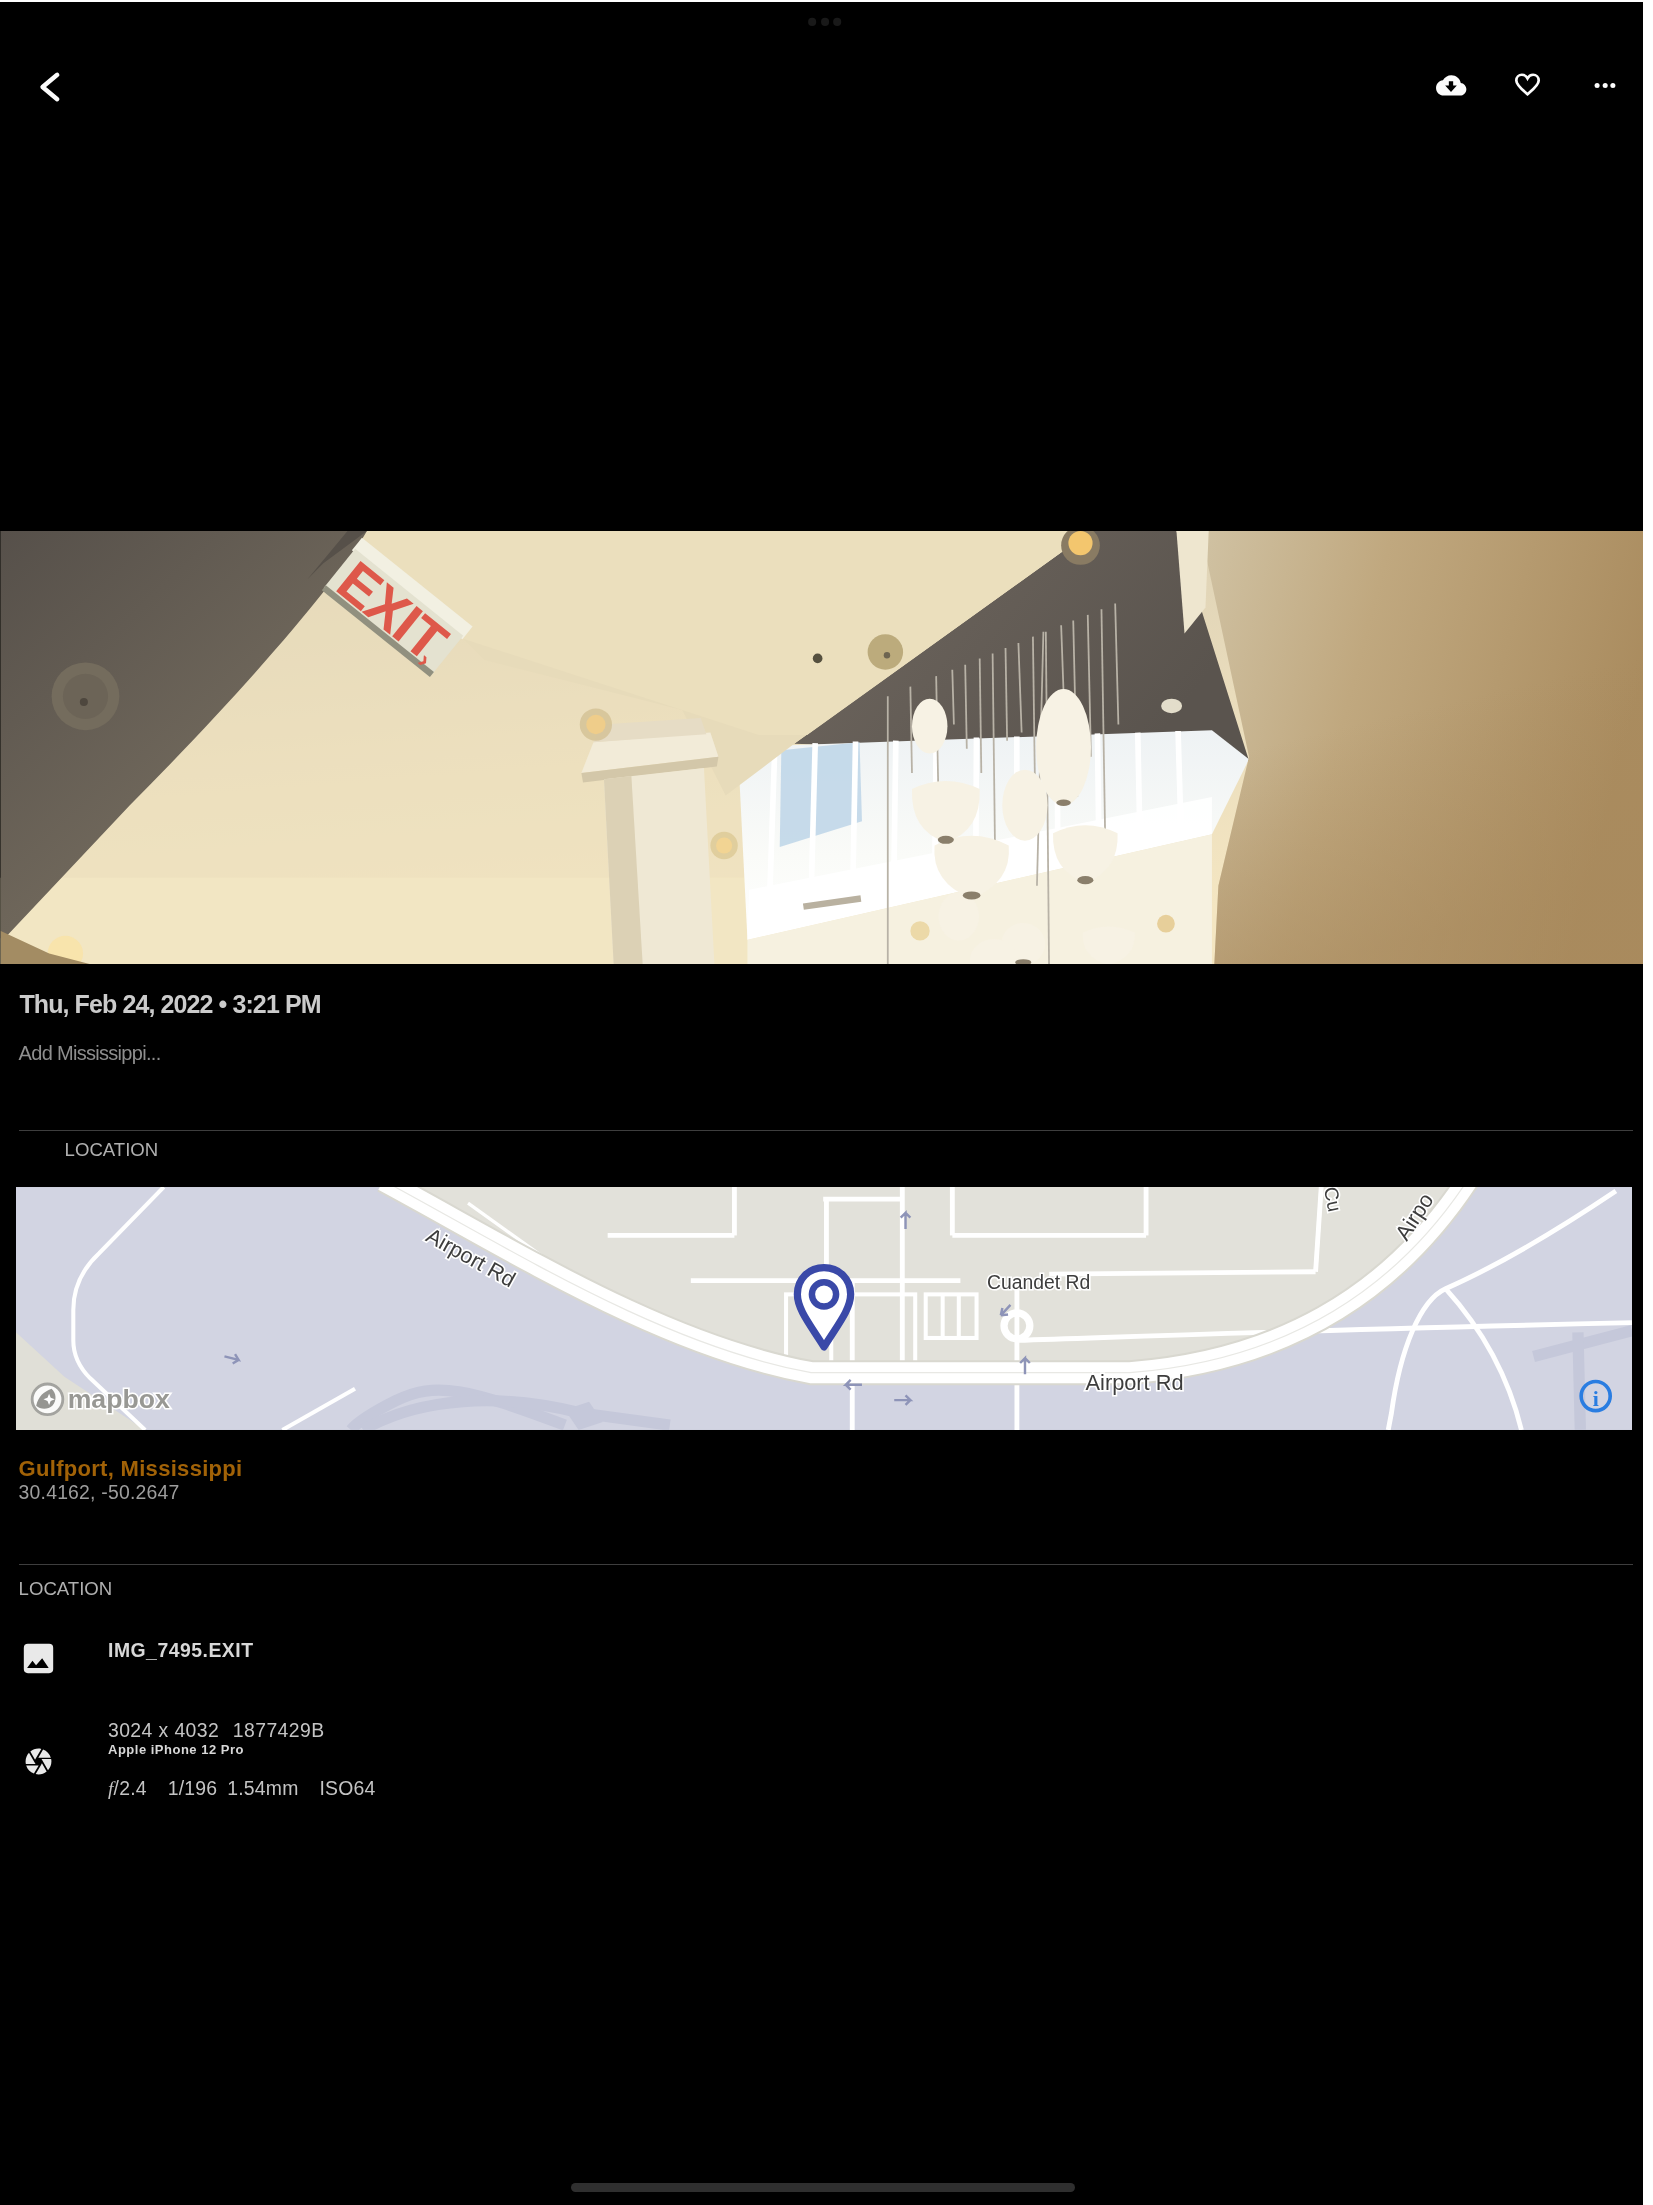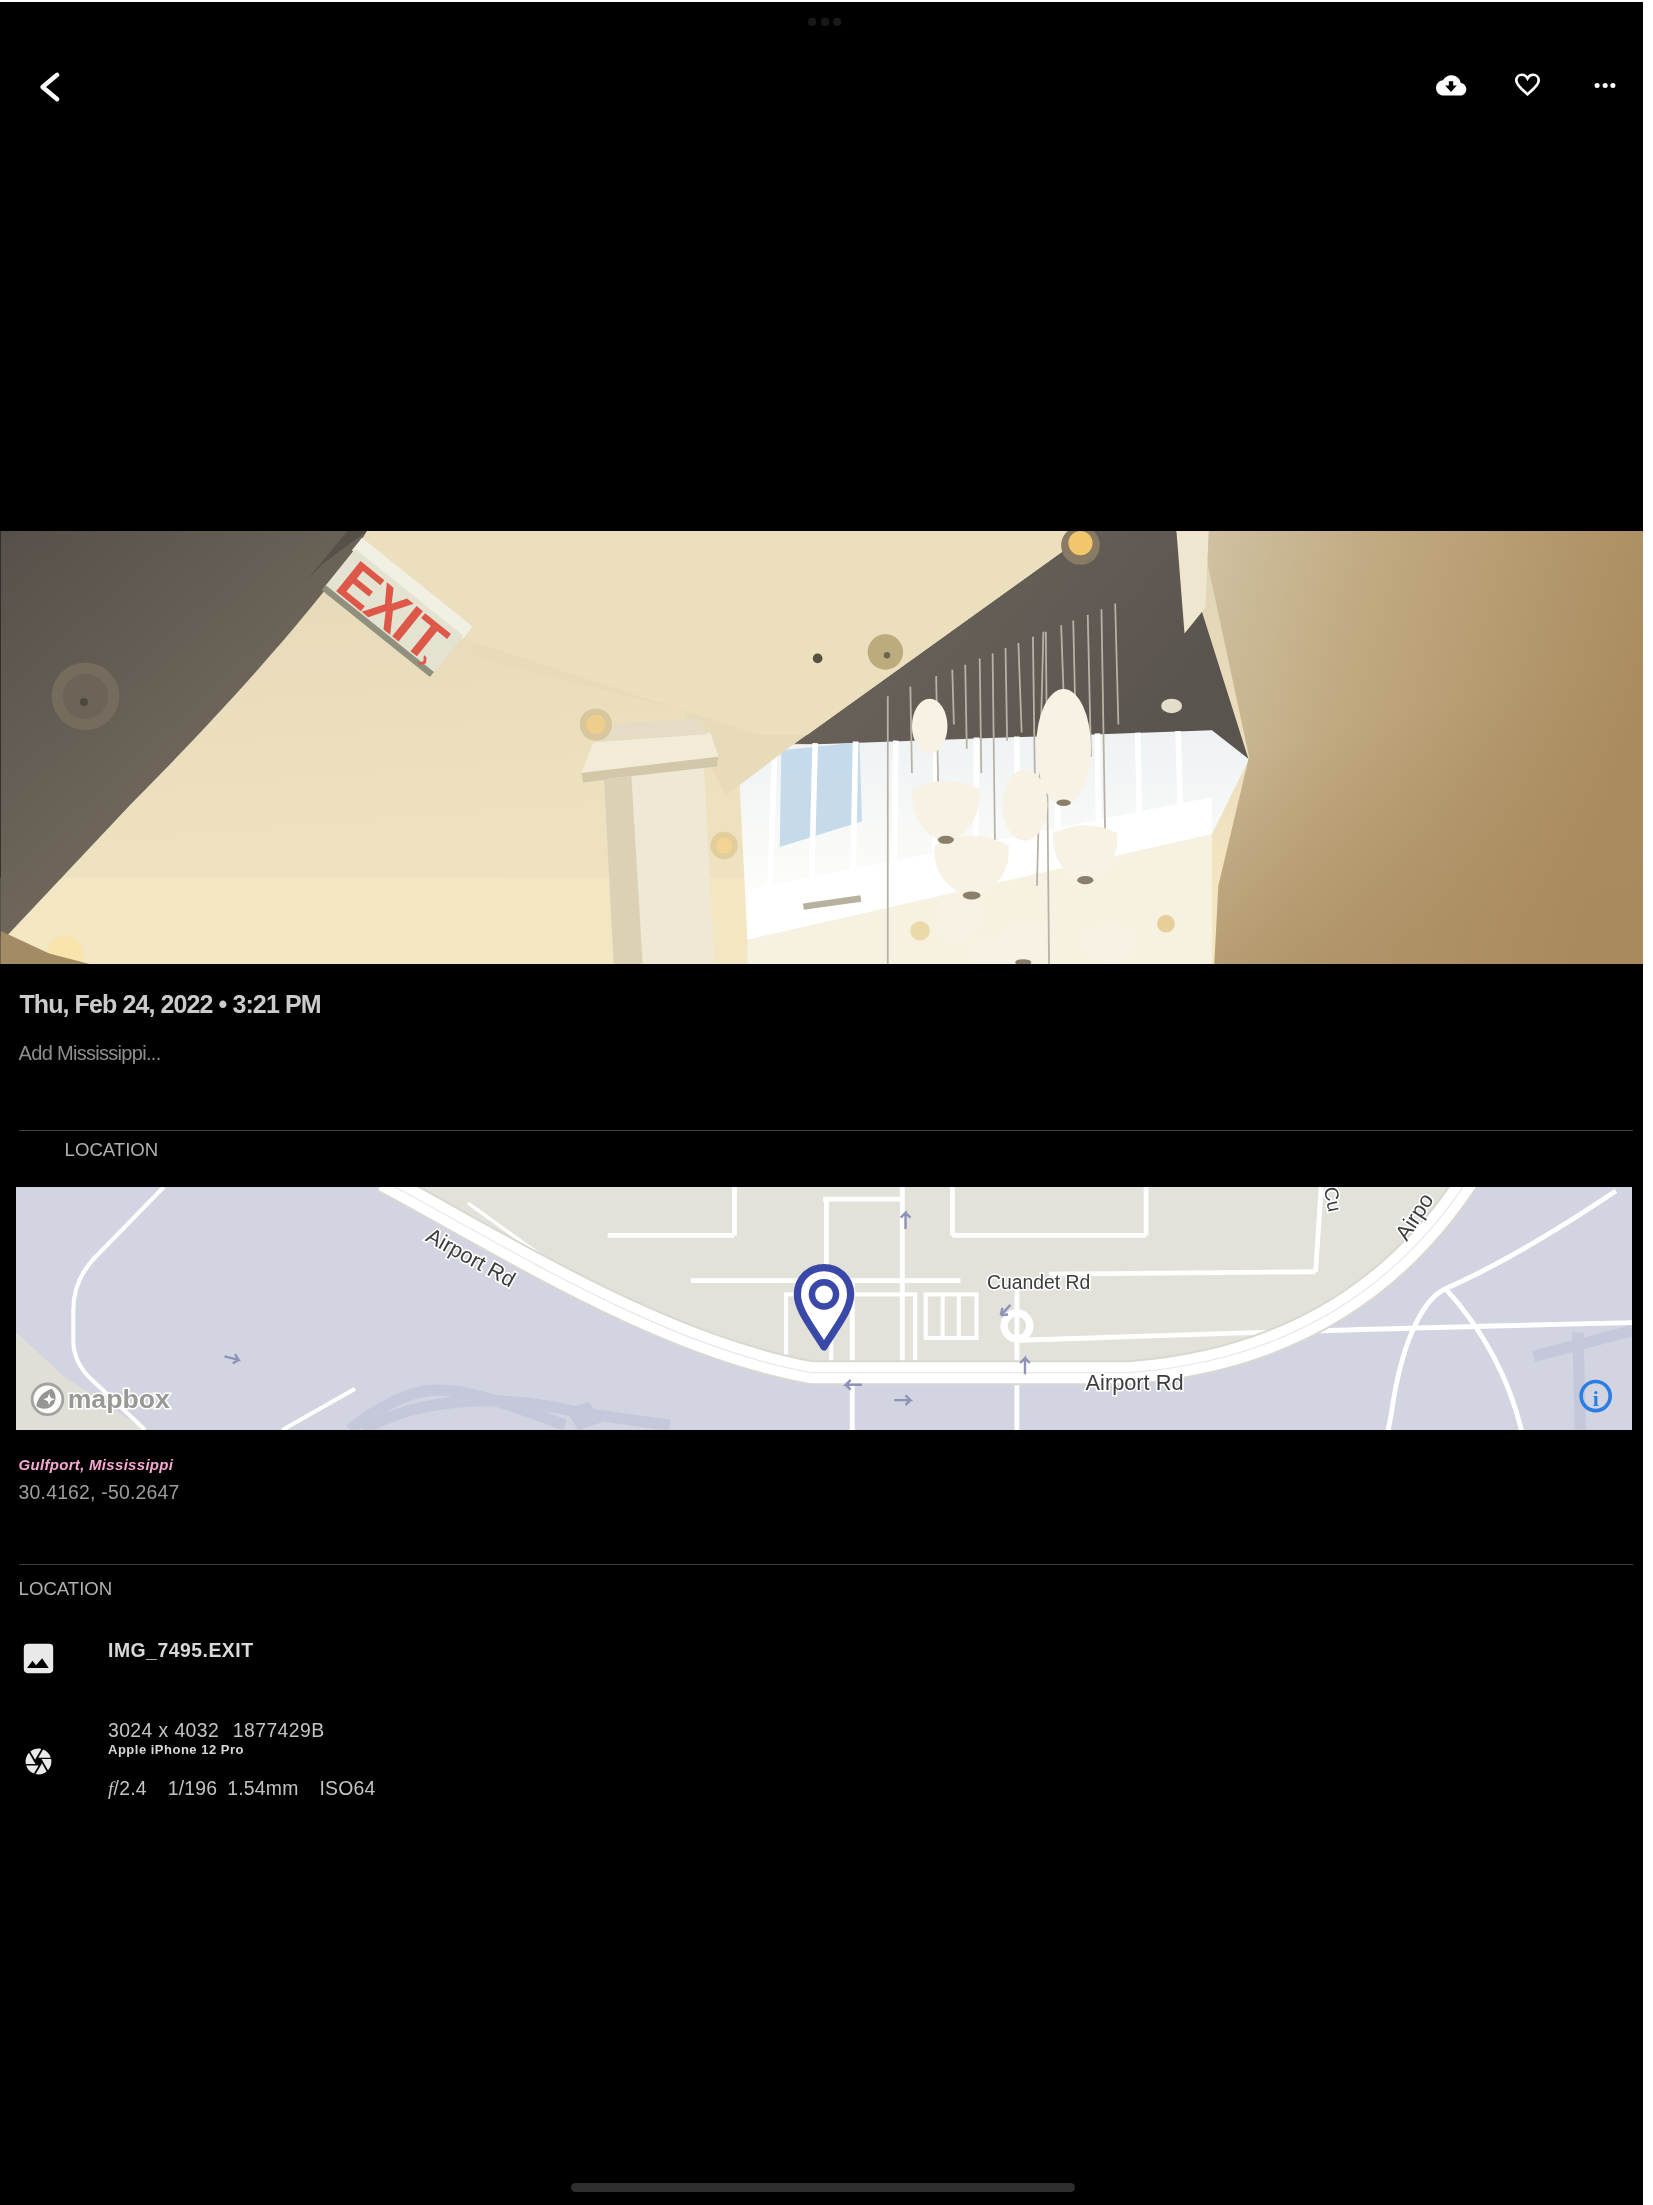--- a/index.html
+++ b/index.html
@@ -292,21 +292,21 @@
     </g>
 
     <g>
       <circle cx="1957" cy="259" r="18" fill="none" stroke="#2a7de1" stroke-width="4.5"></circle>
       <text x="1957" y="271" font-size="27" font-weight="bold" font-family="Liberation Serif, serif" fill="#2a7de1" text-anchor="middle">i</text>
     </g>
   </g>
 </svg>
 </div>
 
-<div class="abs" style="left:18.6px;top:1456px;font-size:15px;font-weight:bold;color:#f9a8d4;letter-spacing:0.3px;font-style:italic;">Gulfport, Mississippi</div>
+<div class="abs" style="left:18.6px;top:1456px;font-size:22px;font-weight:bold;color:#a16207;letter-spacing:0.3px;">Gulfport, Mississippi</div>
 <div class="abs" style="left:18.6px;top:1481px;font-size:19.4px;color:#9d9d9d;letter-spacing:0.2px;">30.4162, -50.2647</div>
 
 <div class="abs" style="left:18.6px;top:1564px;width:1614px;height:0.8px;background:#3e3e3e;"></div>
 <div class="abs" style="left:18.6px;top:1578px;font-size:18.6px;color:#b0b0b0;letter-spacing:0px;">LOCATION</div>
 
 <svg class="abs" style="left:22.6px;top:1643px;" width="31" height="31" viewBox="0 0 38 38">
   <rect x="1" y="1" width="36" height="36" rx="5" fill="#e9e9e9"></rect>
   <path d="M5 30.6 L11.6 21.9 L16 27.2 L23.5 18.6 L31.5 30.6 Z" fill="#000"></path>
 </svg>
 <div class="abs" style="left:108px;top:1639px;font-size:19.4px;font-weight:bold;color:#d8d8d8;letter-spacing:0.5px;">IMG_7495.EXIT</div>

